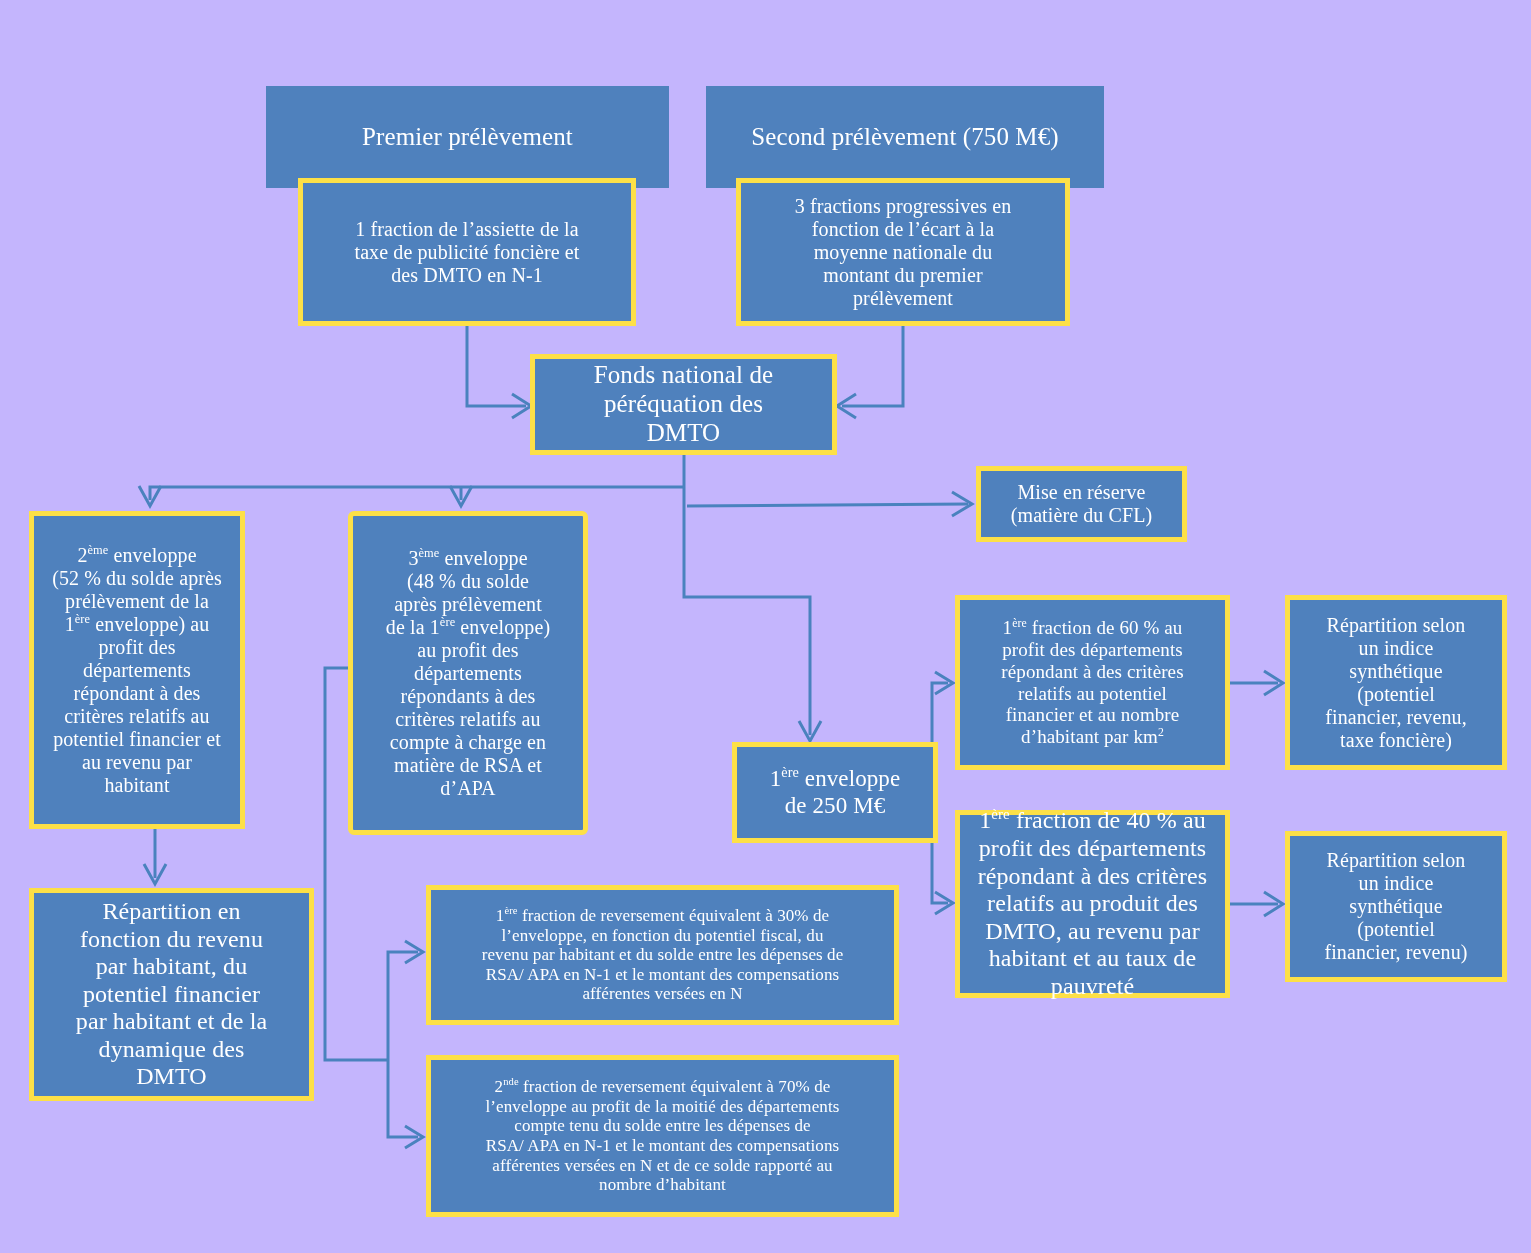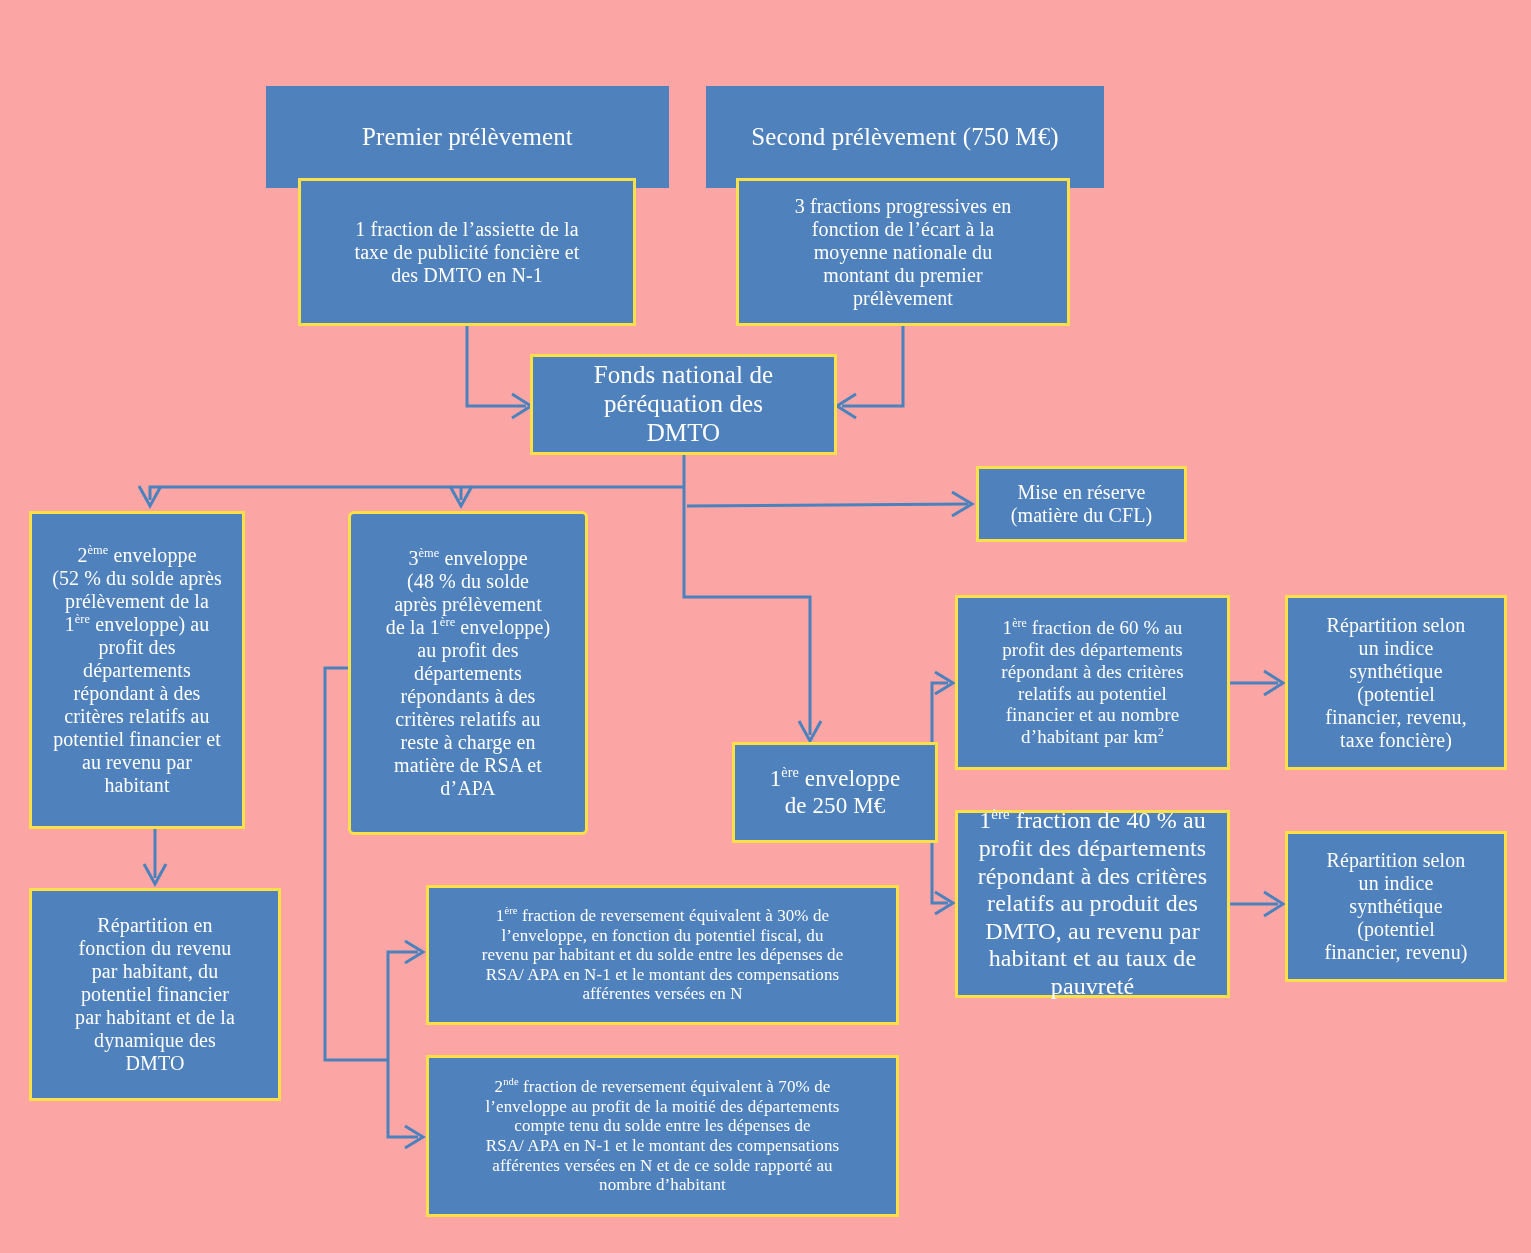--- a/index.html
+++ b/index.html
@@ -5,29 +5,29 @@
 <style>
   html, body {
     margin: 0;
     padding: 0;
     background: #000000;
   }
   #canvas {
     position: relative;
     width: 1531px;
     height: 1253px;
-    background: #fca5a5;
+    background: #c4b5fd;
     overflow: hidden;
     font-family: "Liberation Serif", "DejaVu Serif", serif;
   }
   .node {
     position: absolute;
     box-sizing: border-box;
     background: #4f81bd;
-    border: 3px solid #fde047;
+    border: 5px solid #fde047;
     color: #ffffff;
     display: flex;
     align-items: center;
     justify-content: center;
     text-align: center;
     line-height: 1.15;
     padding: 4px 6px;
     letter-spacing: 0.1px;
   }
   .node .txt { display: block; width: 100%; }
@@ -119,27 +119,27 @@
   <div class="node z2" style="left:348px; top:511px; width:240px; height:324px; font-size:20px;border-radius:6px;">
     <span class="txt">
       <span><span>3</span><sup>ème</sup><span> enveloppe</span></span><br>
       <span>(48 % du solde</span><br>
       <span>après prélèvement</span><br>
       <span><span>de la 1</span><sup>ère</sup><span> enveloppe)</span></span><br>
       <span>au profit des</span><br>
       <span>départements</span><br>
       <span>répondants à des</span><br>
       <span>critères relatifs au</span><br>
-      <span>reste à charge en</span><br>
+      <span>compte à charge en</span><br>
       <span>matière de RSA et</span><br>
       <span>d’APA</span>
     </span>
   </div>
 
-  <div class="node z2" style="left:29px; top:888px; width:252px; height:213px; font-size:20px;">
+  <div class="node z2" style="left:29px; top:888px; width:285px; height:213px; font-size:24px;">
     <span class="txt">
       <span>Répartition en</span><br>
       <span>fonction du revenu</span><br>
       <span>par habitant, du</span><br>
       <span>potentiel financier</span><br>
       <span>par habitant et de la</span><br>
       <span>dynamique des</span><br>
       <span>DMTO</span>
     </span>
   </div>

